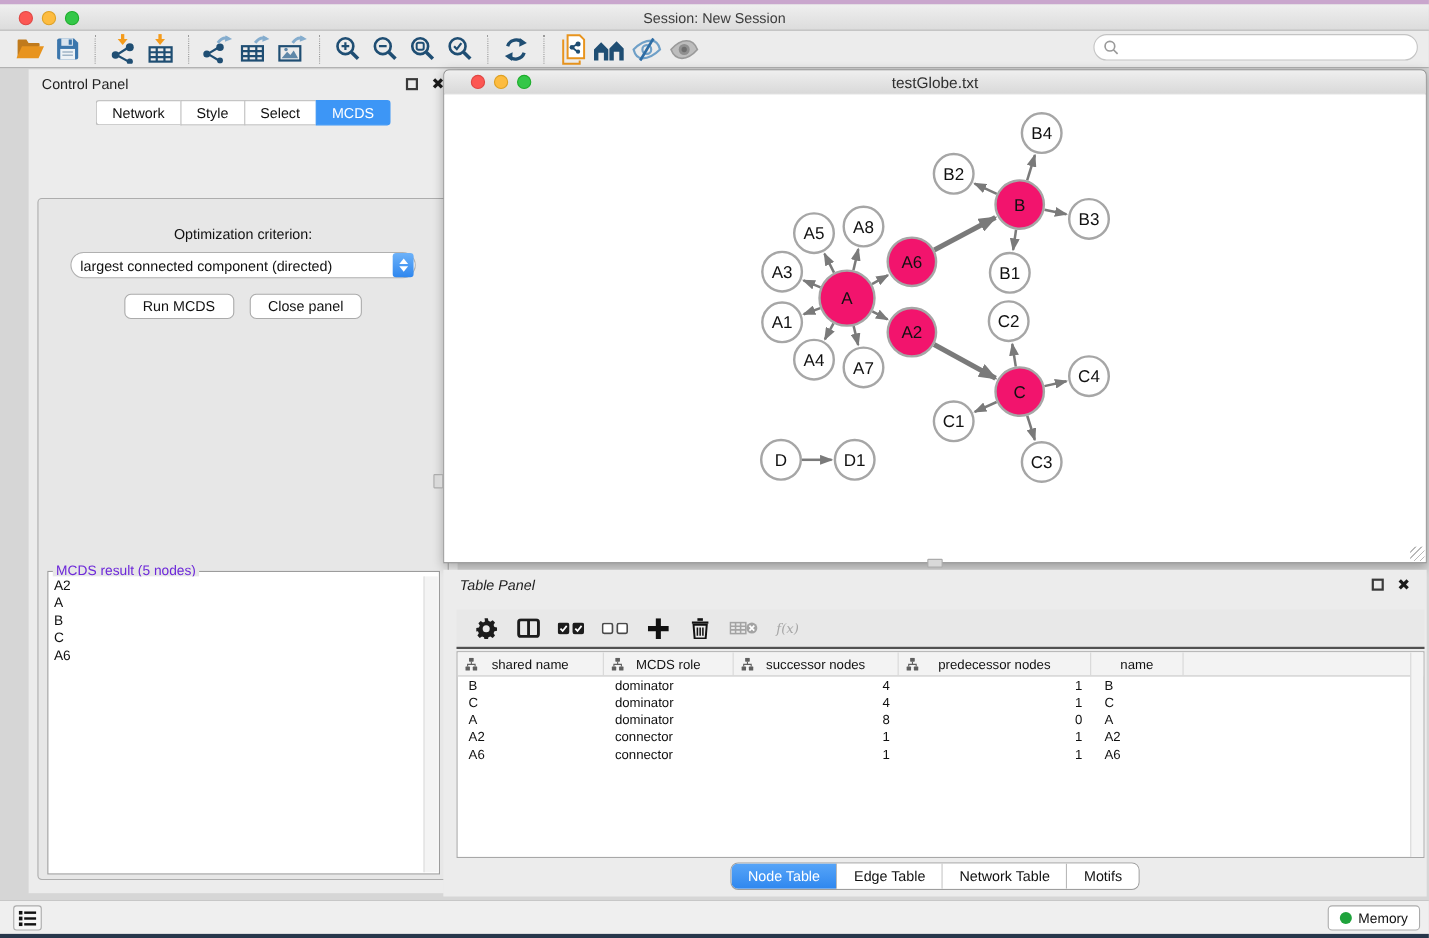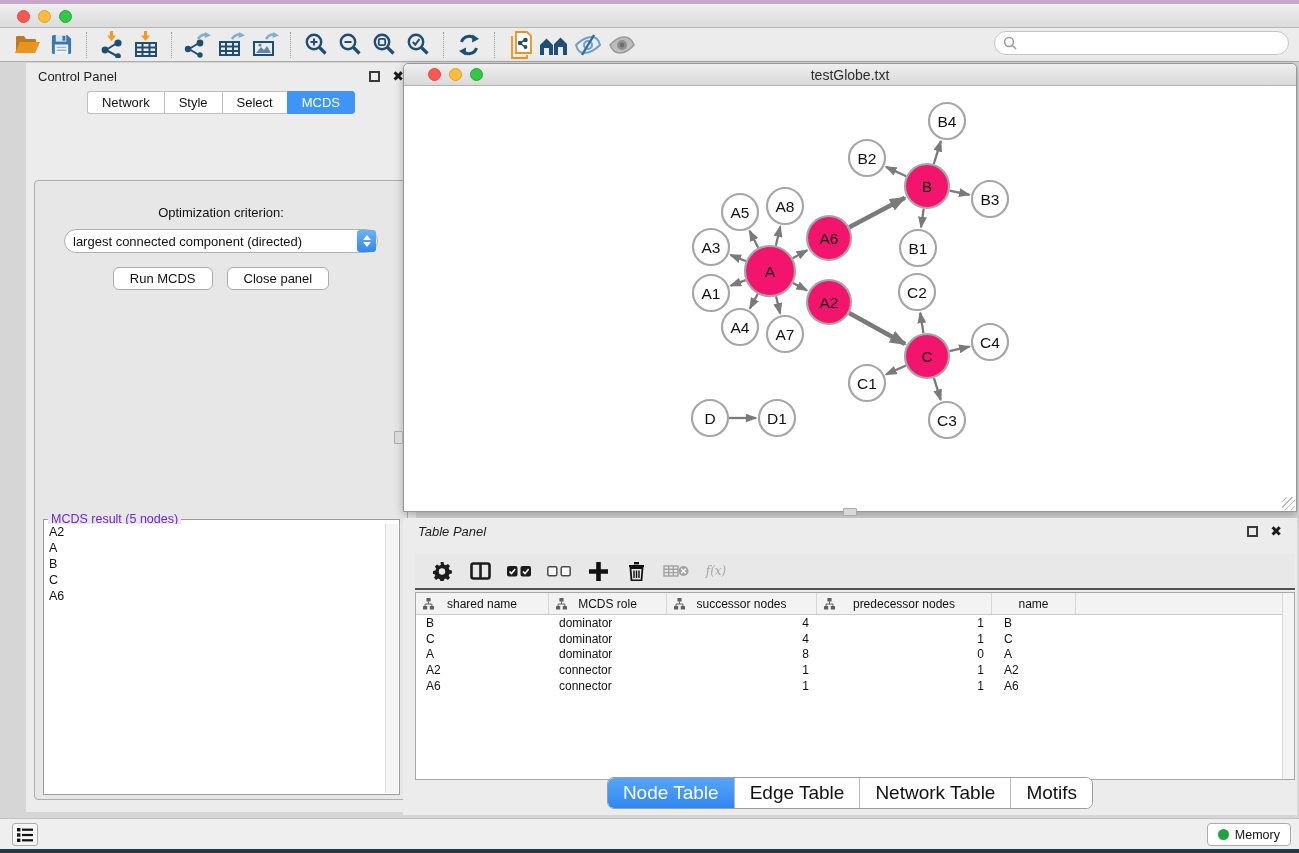--- a/index.html
+++ b/index.html
@@ -86,21 +86,21 @@
   #tbl-header { display:flex; height:22px; background:#F3F3F3; border-bottom:1px solid #CACACA; }
   .th { position:relative; border-right:1px solid #D8D8D8; display:flex; align-items:center; justify-content:center;
     font-size:12px; color:#111; cursor:pointer; }
   .th .tree-ic { position:absolute; left:7px; top:5px; }
   .th.filler { flex:1; border-right:none; cursor:default; }
   .tr { display:flex; height:15.8px; align-items:center; }
   .td { font-size:12px; color:#101010; white-space:nowrap; overflow:hidden; }
   #tbl-scroll { position:absolute; right:0; top:0; bottom:0; width:12px; background:#F4F4F4; border-left:1px solid #D8D8D8; }
   #tp-tabs { position:absolute; left:0; right:0; bottom:6px; display:flex; justify-content:center; }
   #tp-tabs-inner { display:flex; border:1px solid #9E9E9E; border-radius:7px; overflow:hidden; background:#FFF; }
-  .tp-tab { font-size:19px; padding:4px 15px; color:#111; border-right:1px solid #B9B9B9; cursor:pointer; background:#FFF; }
+  .tp-tab { font-size:13px; padding:4px 15px; color:#111; border-right:1px solid #B9B9B9; cursor:pointer; background:#FFF; }
   .tp-tab:last-child { border-right:none; }
   .tp-tab.active { background:linear-gradient(#57A5F8,#2F87EF); color:#FFF; }
 
   
   #statusbar { position:absolute; left:0; top:818px; width:1299px; height:31px; background:#EFEFEF;
     border-top:1px solid #C2C2C2; }
   #list-btn { position:absolute; left:12px; top:4px; width:26px; height:23px; background:#F6F6F6;
     border:1px solid #ABABAB; border-radius:3px; display:flex; align-items:center; justify-content:center; cursor:pointer; }
   #memory-btn { position:absolute; right:8px; top:4px; height:23px; background:#FFF; border:1px solid #ABABAB;
     border-radius:4px; display:flex; align-items:center; gap:6px; padding:0 10px; cursor:pointer; }
@@ -114,20 +114,21 @@
 <body>
 
 <div id="desktop-top"></div>
 
 <div id="titlebar">
   <div class="lights">
     <div class="light red"></div>
     <div class="light yellow"></div>
     <div class="light green"></div>
   </div>
+  <div id="app-title">Session: New Session</div>
 </div>
 
 <div id="toolbar">
   <div class="tb-icon">
     <svg width="27" height="24" viewBox="0 0 27 24">
       <path d="M2 20 V4 Q2 3 3 3 L10 3 L12 6 L21 6 Q22 6 22 7 L22 9" fill="#C07A1C"></path>
       <path d="M1 20 L6 9 L26 9 L21 20 Z" fill="#E8941E"></path>
     </svg>
   </div>
   <div class="tb-icon">

